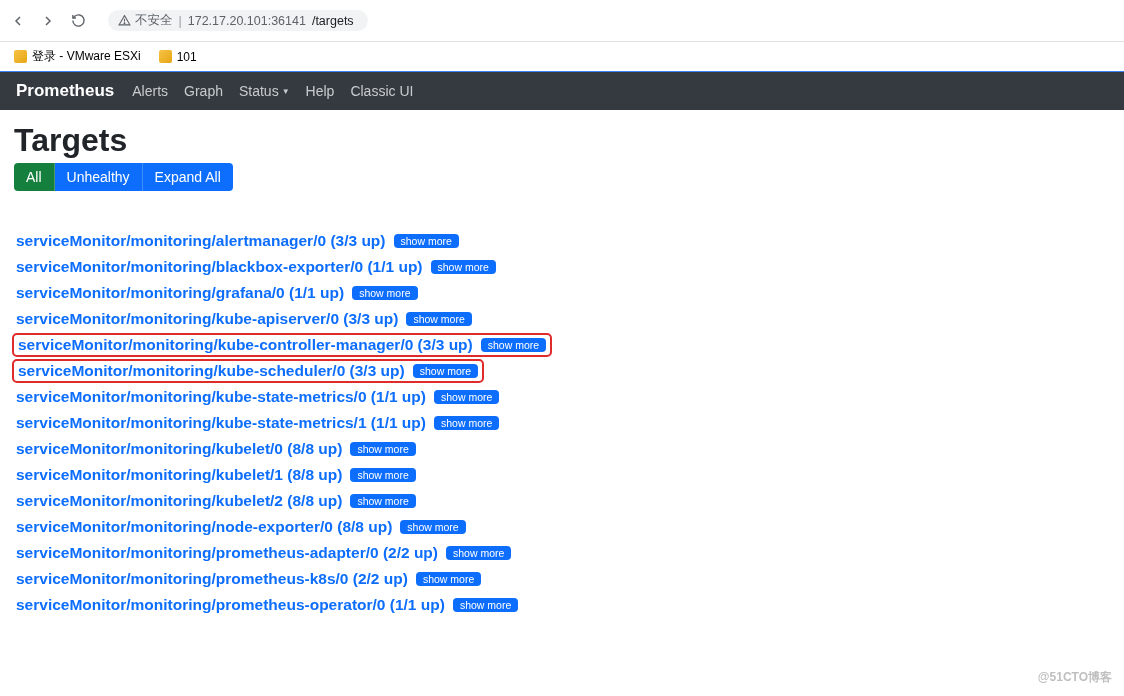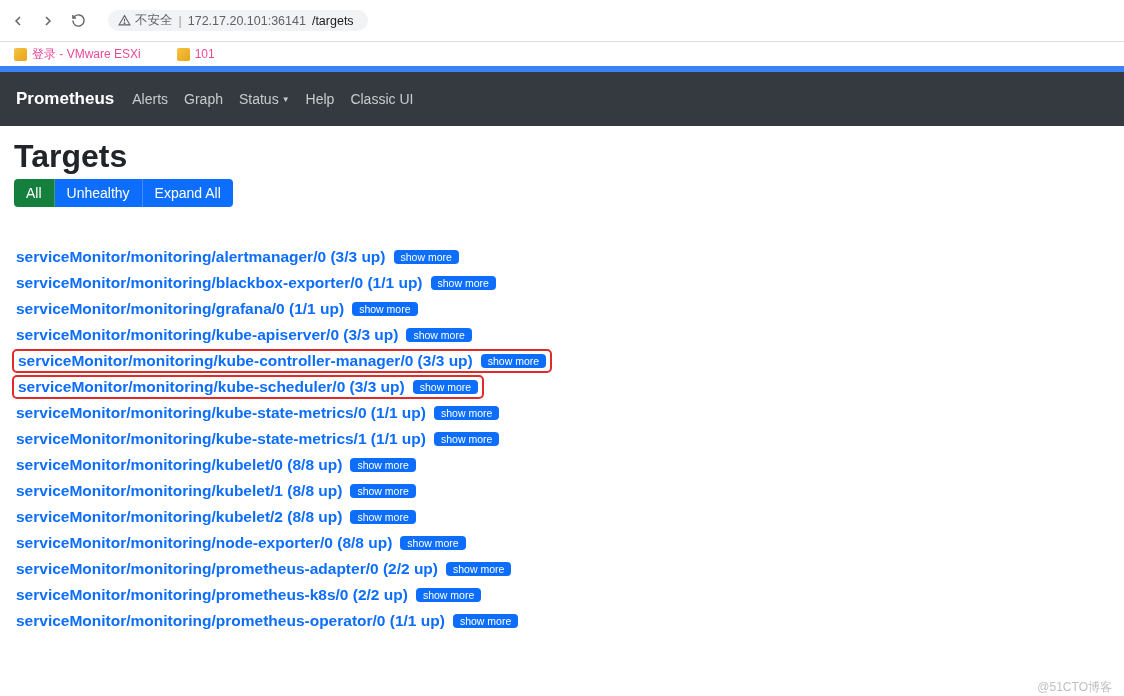--- a/index.html
+++ b/index.html
@@ -6,47 +6,47 @@
     body { font-family: -apple-system, BlinkMacSystemFont, "Segoe UI", Helvetica, Arial, sans-serif; background: #fff; color: #212529; }
     
     
     .browser-bar { display: flex; align-items: center; padding: 16px 10px; gap: 12px; border-bottom: 1px solid #e0e0e0; height: 42px; background: #fff; }
     .browser-nav { display: flex; gap: 14px; align-items: center; color: #5f6368; }
     .browser-icon { cursor: pointer; width: 16px; height: 16px; display: inline-flex; align-items: center; justify-content: center; }
     .url-bar { flex: 0 0 auto; display: flex; align-items: center; gap: 6px; padding: 2px 10px; border-radius: 14px; background: #f1f3f4; color: #5f6368; font-size: 12.5px; min-width: 260px; margin-left: 10px;}
     .url-warn { display: inline-flex; align-items: center; gap: 4px; }
     .url-path { color: #202124; }
     
-    .bookmarks-bar { display: flex; align-items: center; gap: 36px; padding: 6px 14px; font-size: 12px; color: #ec4899; border-bottom: 6px solid #3b82f6; height: 30px;}
+    .bookmarks-bar { display: flex; align-items: center; gap: 18px; padding: 6px 14px; font-size: 12px; color: #000000; border-bottom: 1px solid #3b82f6; height: 30px;}
     .bookmark-item { display: flex; align-items: center; gap: 5px; cursor: pointer; }
     .favicon { width: 13px; height: 13px; border-radius: 2px; display: inline-block; }
     .fav-y { background: linear-gradient(135deg,#f6c244,#e6a616); }
     
     
-    .navbar { background: #343a3f; color: #c9cccf; display: flex; align-items: center; padding: 0 16px; height: 54px; font-size: 14px; }
+    .navbar { background: #343a3f; color: #c9cccf; display: flex; align-items: center; padding: 0 16px; height: 38px; font-size: 14px; }
     .navbar .brand { color: #fff; font-weight: 600; font-size: 17px; margin-right: 18px; }
     .navbar .nav-link { margin-right: 16px; cursor: pointer; color: #c9cccf; display:inline-flex; align-items:center; gap:3px;}
     .caret { font-size: 8px; }
     
     
     .content { padding: 12px 14px; }
     h1.page-title { font-size: 32px; font-weight: 600; margin-bottom: 4px; color: #212529;}
     
     .filter-bar { display: inline-flex; border-radius: 4px; overflow: hidden; margin-bottom: 12px; }
     .filter-btn { background: #0d6efd; color: #fff; border: none; padding: 6px 12px; font-size: 14px; cursor: pointer; border-right: 1px solid rgba(255,255,255,0.22);}
     .filter-btn:last-child { border-right: none;}
     .filter-btn.active { background: #15803d;}
     
     .target-list { display: flex; flex-direction: column; gap: 6px; margin-top: 28px; }
     .target-row { display: flex; align-items: center; gap: 8px; padding: 1px 2px; border-radius: 3px; width: -moz-fit-content; width: fit-content;}
     .target-link { color: #0d6efd; font-weight: 700; font-size: 15.5px; cursor: pointer; }
     .show-more { background: #0d6efd; color: #fff; border: none; border-radius: 4px; padding: 1px 7px; font-size: 10.5px; cursor: pointer; white-space: nowrap;}
     .highlight { outline: 2px solid #e02b2b; outline-offset: 0; padding: 1px 4px;}
     
-    .watermark { position: fixed; right: 12px; bottom: 0; color: #bfbfbf; font-size: 12px; }
+    .watermark { position: fixed; right: 12px; bottom: 10px; color: #bfbfbf; font-size: 12px; font-weight: bold; }
   </style>
 </head>
 <body>
 
 <div class="browser-bar">
   <div class="browser-nav">
     <span class="browser-icon">
       <svg viewBox="0 0 24 24" width="16" height="16" fill="none" stroke="#5f6368" stroke-width="2.2">
           <path d="M15 18l-6-6 6-6"></path>
         </svg>

